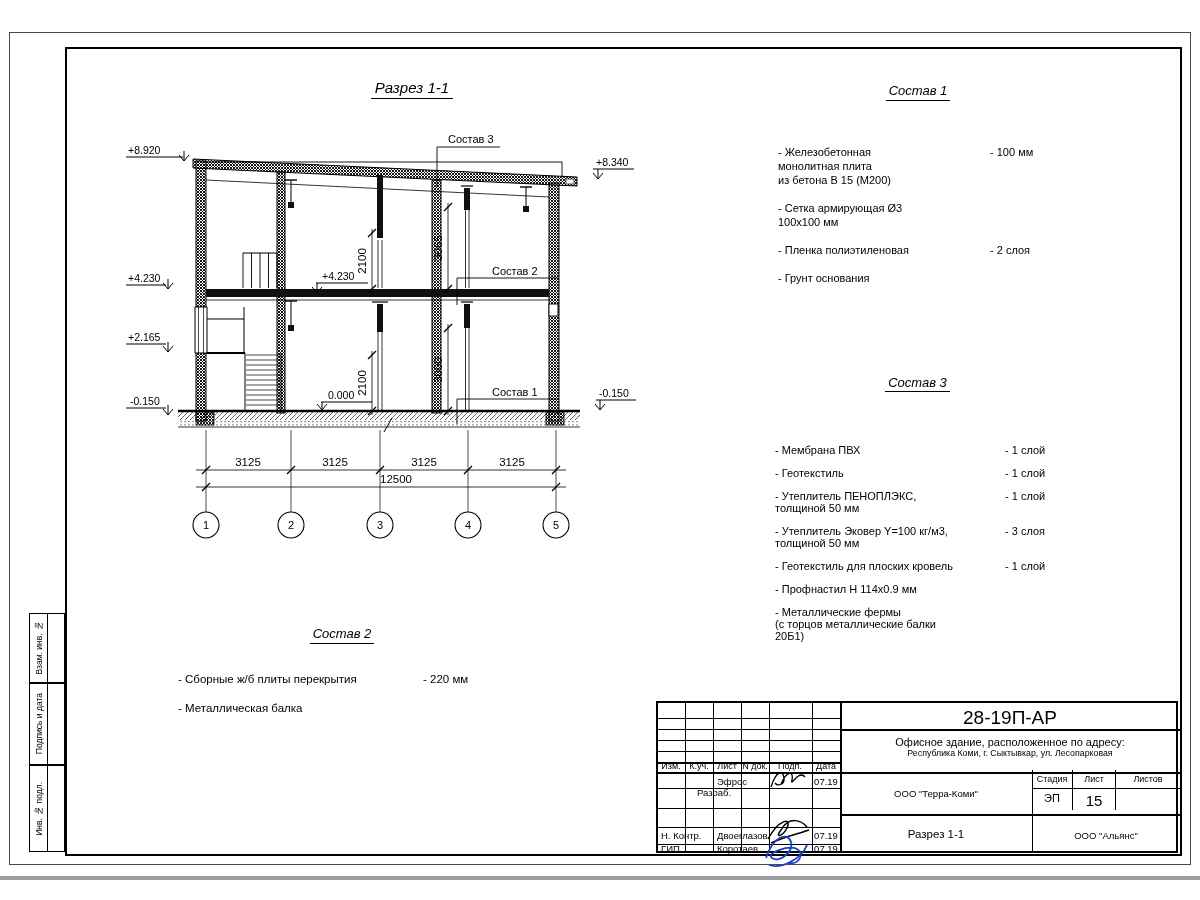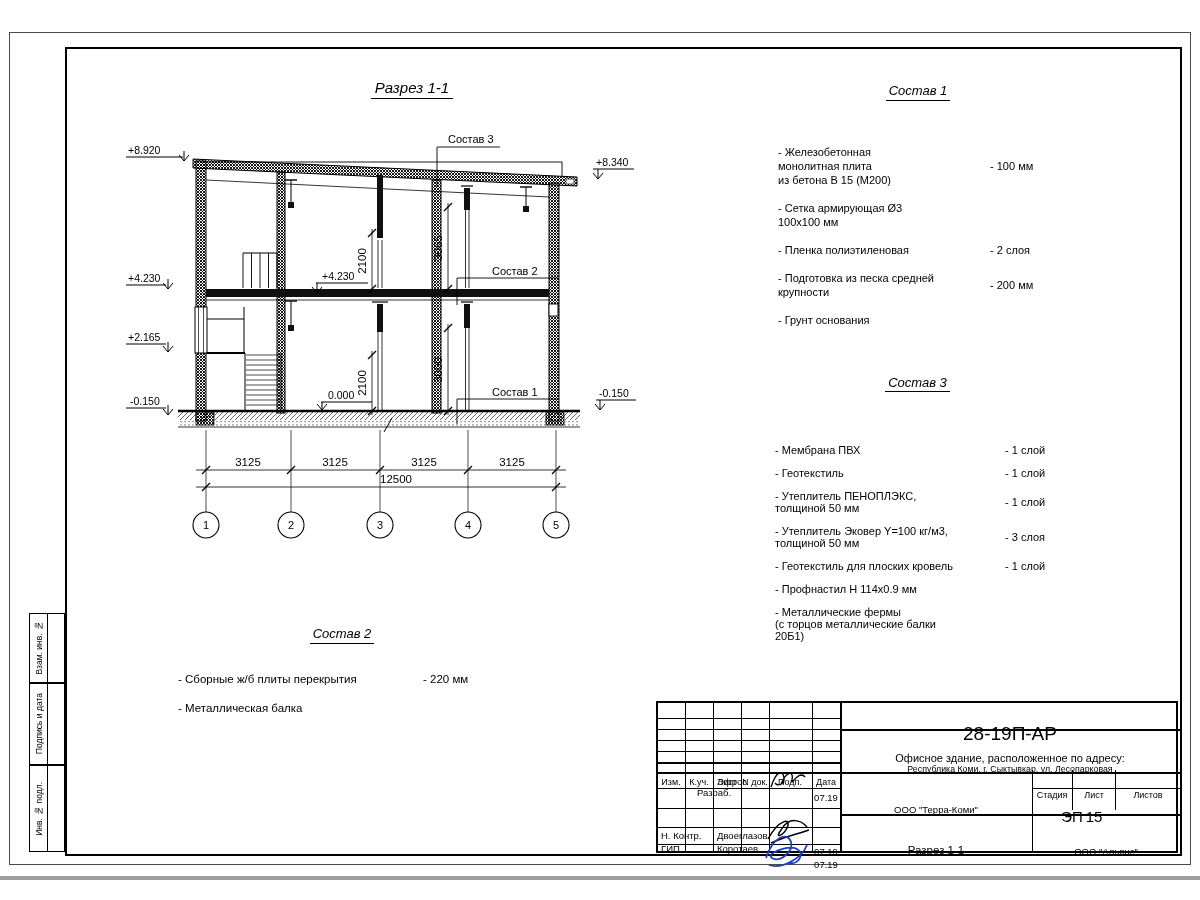--- a/index.html
+++ b/index.html
@@ -16,21 +16,21 @@
   
   .dwg-title{position:absolute;left:347px;top:79px;width:130px;text-align:center;}
   .dwg-title span{display:inline-block;font-style:italic;font-size:15px;
                   border-bottom:1.5px solid #000;padding:0 4px 2px 4px;}
 
   
   .clist{position:absolute;font-size:11px;line-height:14px;}
   .clist .hdr{text-align:center;margin-bottom:44px;}
   .clist .hdr span{display:inline-block;font-style:italic;font-size:13px;
                    border-bottom:1.2px solid #000;padding:0 3px 2px 3px;}
-  .clist .row{display:flex;align-items:center;gap:48px;}
+  .clist .row{display:flex;align-items:flex-start;gap:48px;}
   .clist .nm{white-space:pre-line;flex:1;}
   .clist .val{flex-shrink:0;}
   #sostav1{left:778px;top:84px;width:280px;}
   #sostav1 .hdr{margin-bottom:44px;}
   #sostav1 .row{margin-bottom:14px;}
   #sostav1 .val{width:68px;margin-left:8px;}
   #sostav3{left:775px;top:377px;width:285px;font-size:11px;line-height:12px;}
   #sostav3 .hdr{margin-bottom:52px;}
   #sostav3 .row{margin-bottom:11px;}
   #sostav3 .val{width:55px;}
@@ -46,21 +46,21 @@
                  align-items:center;justify-content:center;}
   .stampbox .lab span{writing-mode:vertical-rl;transform:rotate(180deg);
                       font-size:8.5px;white-space:nowrap;}
 
   
   .tb{position:absolute;left:656px;top:701px;width:522px;height:152px;
       border:2px solid #000;box-sizing:border-box;font-size:9.5px;}
   .tb .vl{position:absolute;width:1px;background:#000;top:0;bottom:0;}
   .tb .hl{position:absolute;height:1px;background:#000;}
   .tb .t{position:absolute;white-space:nowrap;}
-  .tb .c{transform:translateX(-50%);margin-top:16px;}
+  .tb .c{transform:translateX(-50%);}
 </style>
 </head>
 <body>
 
 <div class="sheet">
 
   <div class="outer-border"></div>
   <div class="inner-frame"></div>
 
   <div class="dwg-title">
@@ -74,25 +74,20 @@
 из бетона В 15 (М200)</div>
         <div class="val">- 100 мм</div>
       </div>
     <div class="row">
         <div class="nm">- Сетка армирующая Ø3 100х100 мм</div>
         <div class="val"></div>
       </div>
     <div class="row">
         <div class="nm">- Пленка полиэтиленовая</div>
         <div class="val">-  2 слоя</div>
-      </div>
-    <div class="row">
-        <div class="nm">- Подготовка из песка средней
-крупности</div>
-        <div class="val">- 200 мм</div>
       </div>
     <div class="row">
         <div class="nm">- Грунт основания</div>
         <div class="val"></div>
       </div>
   </div>
 
   <div class="clist" id="sostav3">
     <div class="hdr"><span>Состав 3</span></div>
     <div class="row">
@@ -197,21 +192,21 @@
     <span class="t" style="left:3px;top:127px;">Н. Контр.</span>
     <span class="t" style="left:59px;top:127px;">Двоеглазов</span>
     <span class="t c" style="left:168px;top:127px;">07.19</span>
     <span class="t" style="left:3px;top:140px;text-align:center;">ГИП</span>
     <span class="t" style="left:59px;top:140px;">Коротаев</span>
     <span class="t c" style="left:168px;top:140px;">07.19</span>
     <span class="t c" style="left:278px;top:85px;">ООО "Терра-Коми"</span>
     <span class="t c" style="left:394px;top:71px;font-size:9px;">Стадия</span>
     <span class="t c" style="left:436px;top:71px;font-size:9px;">Лист</span>
     <span class="t c" style="left:490px;top:71px;font-size:9px;text-align:center;">Листов</span>
-    <span class="t c" style="left:414px;top:89px;font-size:15px;">ЭП</span>
+    <span class="t c" style="left:394px;top:89px;font-size:11px;">ЭП</span>
     <span class="t c" style="left:436px;top:89px;font-size:15px;">15</span>
     <span class="t c" style="left:278px;top:125px;font-size:11.5px;">Разрез 1-1</span>
     <span class="t c" style="left:448px;top:127px;">ООО "Альянс"</span>
   </div>
 
   <svg class="linework" width="1200" height="900" viewBox="0 0 1200 900">
     <defs>
       <pattern id="xh" width="3" height="3" patternUnits="userSpaceOnUse">
         <path d="M0 3 L3 0 M0 0 L3 3" stroke="#000" stroke-width="0.9" fill="none"></path>
       </pattern>

